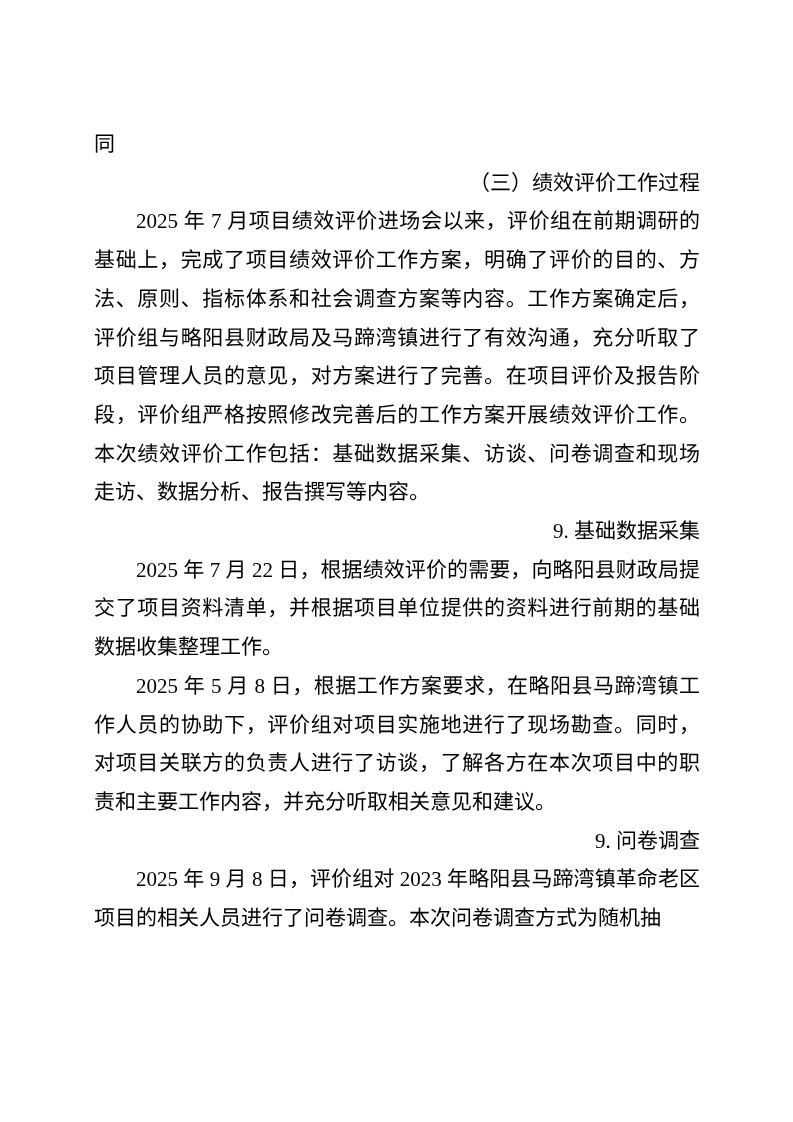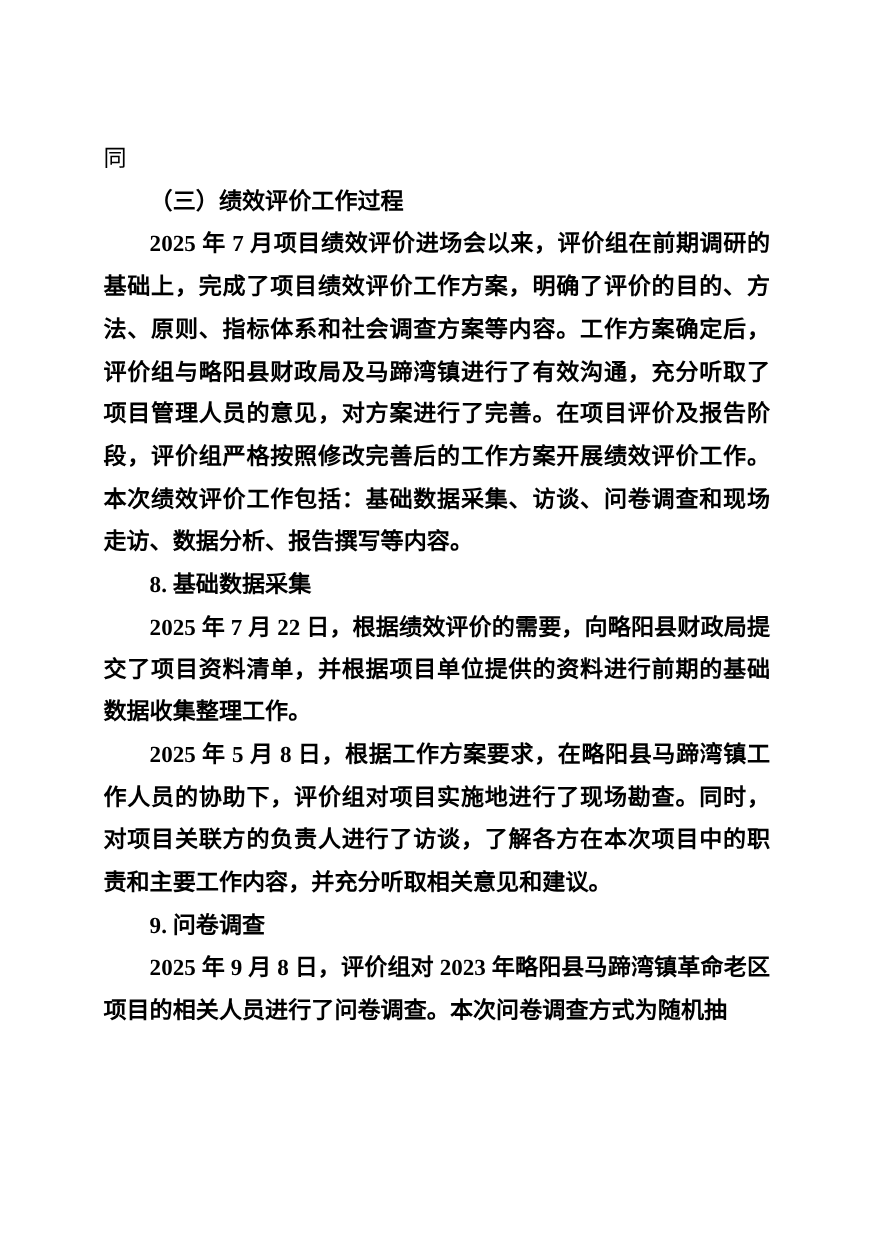--- a/index.html
+++ b/index.html
@@ -23,42 +23,41 @@
   .carryover {
     margin: 0;
     text-indent: 0;
     text-align: left;
   }
   .para {
     margin: 0;
     text-indent: 2em;
     text-align: justify;
     text-justify: inter-ideograph;
-    font-weight: bold;
   }
   .heading {
     margin: 0;
     font-size: 21px;
     line-height: 38.7px;
-    font-weight: bold;
+    font-weight: normal;
     text-indent: 2em;
-    text-align: left;
+    text-align: right;
   }
 </style>
 </head>
 <body>
 
 <div class="page">
   <p class="carryover">同</p>
 
   <h3 class="heading">（三）绩效评价工作过程</h3>
 
   <p class="para">2025 年 7 月项目绩效评价进场会以来，评价组在前期调研的基础上，完成了项目绩效评价工作方案，明确了评价的目的、方法、原则、指标体系和社会调查方案等内容。工作方案确定后，评价组与略阳县财政局及马蹄湾镇进行了有效沟通，充分听取了项目管理人员的意见，对方案进行了完善。在项目评价及报告阶段，评价组严格按照修改完善后的工作方案开展绩效评价工作。本次绩效评价工作包括：基础数据采集、访谈、问卷调查和现场走访、数据分析、报告撰写等内容。</p>
 
-  <h3 class="heading">8. 基础数据采集</h3>
+  <h3 class="heading">9. 基础数据采集</h3>
 
   <p class="para">2025 年 7 月 22 日，根据绩效评价的需要，向略阳县财政局提交了项目资料清单，并根据项目单位提供的资料进行前期的基础数据收集整理工作。</p>
 
 
   <p class="para">2025 年 5 月 8 日，根据工作方案要求，在略阳县马蹄湾镇工作人员的协助下，评价组对项目实施地进行了现场勘查。同时，对项目关联方的负责人进行了访谈，了解各方在本次项目中的职责和主要工作内容，并充分听取相关意见和建议。</p>
 
   <h3 class="heading">9. 问卷调查</h3>
 
   <p class="para">2025 年 9 月 8 日，评价组对 2023 年略阳县马蹄湾镇革命老区项目的相关人员进行了问卷调查。本次问卷调查方式为随机抽</p>
 </div>

